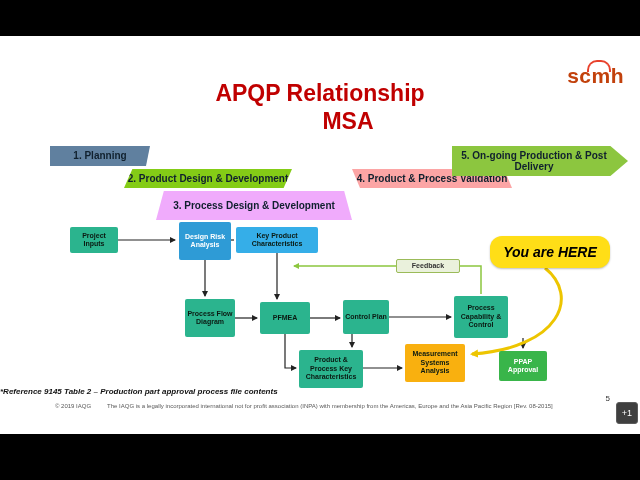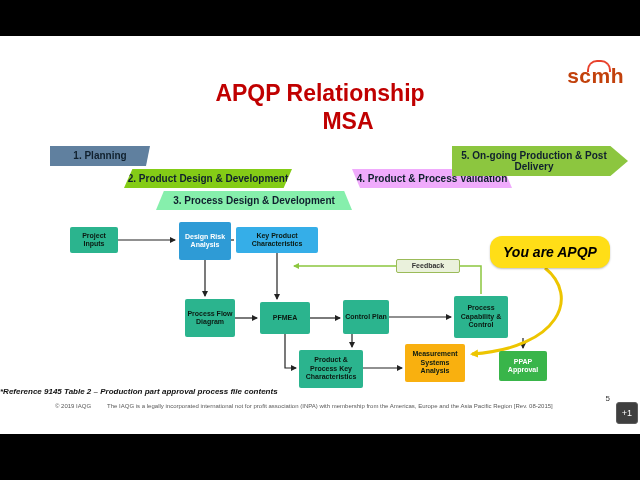--- a/index.html
+++ b/index.html
@@ -21,23 +21,23 @@
     font-weight:bold; font-size:21px; letter-spacing:0.5px; }
   .logo-arc { position:absolute; top:-4px; left:20px; width:20px; height:10px;
     border:2.5px solid #E8412C; border-bottom:none; border-radius:10px 10px 0 0; }
   
   .banner { position:absolute; display:flex; align-items:center; justify-content:center;
     text-align:center; font-size:10px; font-weight:bold; color:#10202e; line-height:1.15; }
   .b1 { left:50px;  top:110px; width:100px; height:20px; background:#60809F;
         clip-path:polygon(0 0,100% 0,96% 100%,0 100%); }
   .b2 { left:124px; top:133px; width:168px; height:19px; background:#84cc16;
         clip-path:polygon(5% 0,100% 0,95% 100%,0 100%); }
-  .b3 { left:156px; top:155px; width:196px; height:19px; background:#86efac;
+  .b3 { left:156px; top:155px; width:196px; height:29px; background:#f0abfc;
         clip-path:polygon(4% 0,96% 0,100% 100%,0 100%);text-align:right; }
-  .b4 { left:352px; top:133px; width:160px; height:19px; background:#f0abfc;
+  .b4 { left:352px; top:133px; width:160px; height:19px; background:#fca5a5;
         clip-path:polygon(0 0,95% 0,100% 100%,5% 100%); }
   .b5 { left:452px; top:104px; width:176px; height:30px; background:#8CC63F;
         clip-path:polygon(0 0,90% 0,100% 50%,90% 100%,0 100%);
         padding:0 18px 0 6px; box-sizing:border-box;margin-top:6px; }
   
   .fbox { position:absolute; display:flex; align-items:center; justify-content:center;
     text-align:center; font-size:7px; font-weight:bold; color:#0b1a12; line-height:1.2;
     padding:1px 2px; box-sizing:border-box; border-radius:2px; }
   .teal { background:#2BB48E; }
   .box-pi   { left:70px;  top:191px; width:48px;  height:26px; }
@@ -119,21 +119,21 @@
     <div class="banner b1">1. Planning</div>
     <div class="banner b2">2. Product Design &amp; Development</div>
     <div class="banner b3">3. Process Design &amp; Development</div>
     <div class="banner b4">4. Product &amp; Process Validation</div>
     <div class="banner b5">5. On-going Production &amp; Post Delivery</div>
 
     <div class="fbox teal box-pi">Project Inputs</div>
     <div class="fbox box-dra">Design Risk Analysis</div>
     <div class="fbox box-kpc">Key Product Characteristics</div>
     <div class="fbox box-fb">Feedback</div>
-    <div class="fbox box-yah">You are APQP</div>
+    <div class="fbox box-yah">You are HERE</div>
     <div class="fbox teal box-pfd">Process Flow Diagram</div>
     <div class="fbox teal box-pfmea">PFMEA</div>
     <div class="fbox teal box-cp">Control Plan</div>
     <div class="fbox teal box-pcc">Process Capability &amp; Control</div>
     <div class="fbox teal box-ppkc">Product &amp; Process Key Characteristics</div>
     <div class="fbox box-msa">Measurement Systems Analysis</div>
     <div class="fbox box-ppap">PPAP Approval</div>
 
     <div class="footnote">*Reference 9145 Table 2 – Production part approval process file contents</div>
     <div class="copyright">

